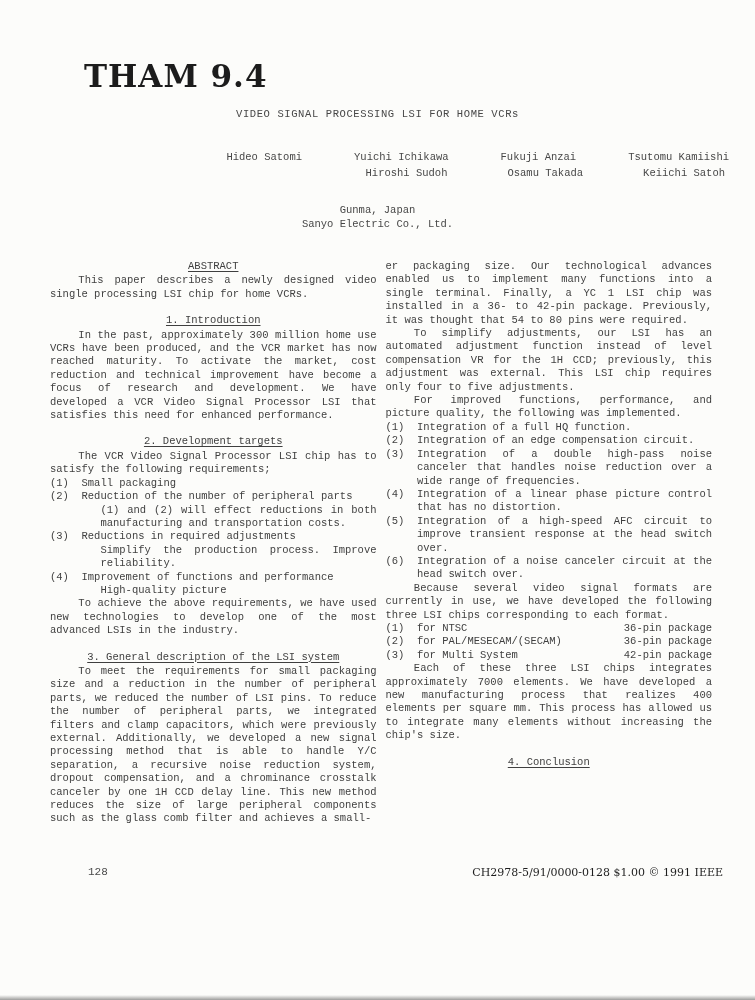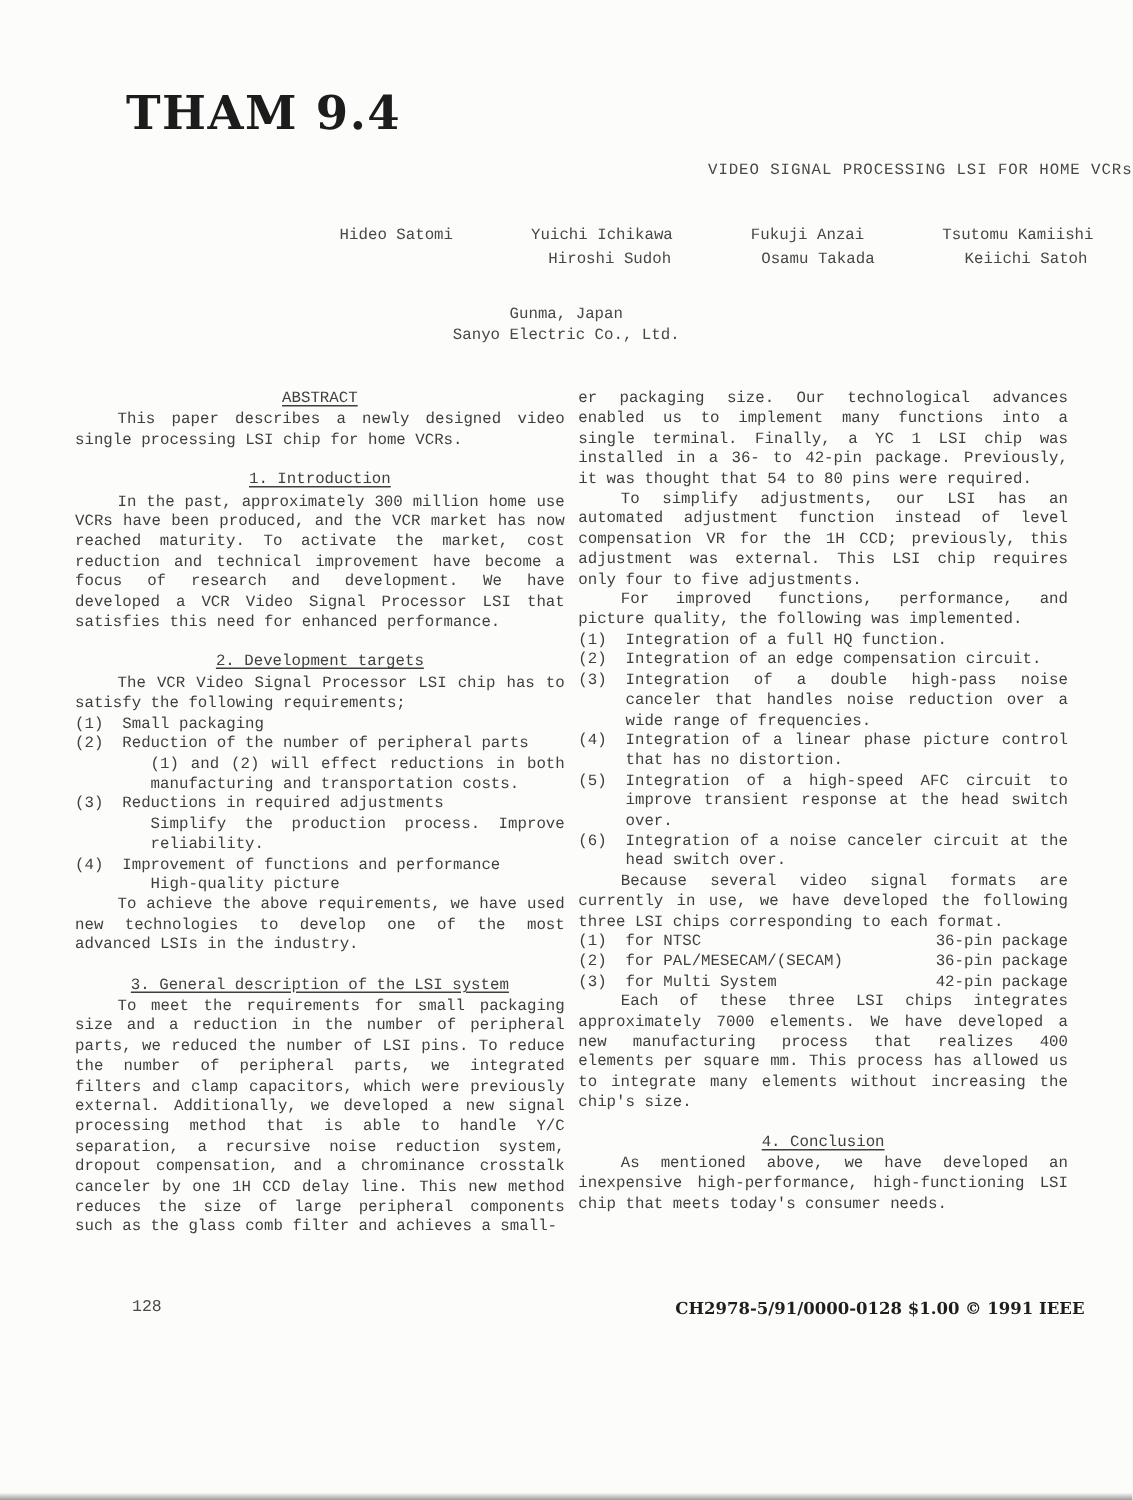--- a/index.html
+++ b/index.html
@@ -15,21 +15,21 @@
     content:""; position:absolute; left:0; right:0; bottom:0; height:5px;
     background:linear-gradient(to bottom,rgba(0,0,0,0),rgba(40,40,40,.45));
     pointer-events:none;
   }
   .session-code {
     position:absolute; left:84px; top:58px;
     font-family:"DejaVu Serif","Liberation Serif",serif;
     font-weight:bold; font-size:31px; letter-spacing:1px; color:#1c1c1c;text-align:right;
   }
   .doc-title {
-    position:absolute; left:0; right:0; top:108px; text-align:right;
+    position:absolute; left:0; right:0; top:108px; text-align:center;
     font-size:10.5px; letter-spacing:.6px; color:#474747;
   }
   .authors { position:absolute; left:0; right:0; top:151px; }
   .author-row { display:flex; justify-content:flex-end; font-size:10.5px; color:#474747; }
   .author-row.r1 span { margin:0 26px; }
   .author-row.r2 { margin-top:4px; }
   .author-row.r2 span { margin:0 30px; }
   .affiliation { position:absolute; left:0; right:0; top:203px; text-align:center; font-size:10.5px; color:#474747; line-height:14px; }
   .columns {
     position:absolute; top:260px; left:50px; width:662px;
@@ -49,21 +49,21 @@
   .item-note { margin-left:8ch; text-align:justify; color:#3f3f3f; }
   .fmt-row { display:grid; grid-template-columns:5ch 1fr auto; color:#3f3f3f; }
   .fmt-row .pkg { text-align:left; }
   .footer-left {
     position:absolute; left:88px; top:866px;
     font-size:11px; color:#4a4a4a;
   }
   .footer-right {
     position:absolute; right:32px; top:866px;
     font-family:"DejaVu Serif","Liberation Serif",serif;
-    font-weight:bold; font-size:11px; color:#1e1e1e;
+    font-weight:normal; font-size:11px; color:#1e1e1e;
   }
 </style>
 </head>
 <body>
 
 <div class="page">
 
   <div class="session-code">THAM 9.4</div>
 
   <div class="doc-title">VIDEO SIGNAL PROCESSING LSI FOR HOME VCRs</div>
@@ -169,21 +169,20 @@
       </div>
       <div class="fmt-row">
         <span class="item-marker">(3)</span>
         <span class="fmt-label">for Multi System</span>
         <span class="pkg">42-pin package</span>
       </div>
 
       <p class="para">Each of these three LSI chips integrates approximately 7000 elements.  We have developed a new manufacturing process that realizes 400 elements per square mm.  This process has allowed us to integrate many elements without increasing the chip's size.</p>
 
       <div class="heading space-above">4. Conclusion</div>
-      <p class="para">As mentioned above, we have developed an inexpensive high-performance, high-functioning LSI chip that meets today's consumer needs.</p>
     </div>
 
   </div>
 
   <div class="footer-left">128</div>
   <div class="footer-right">CH2978-5/91/0000-0128 $1.00 © 1991 IEEE</div>
 
 </div>
 
 </body></html>

